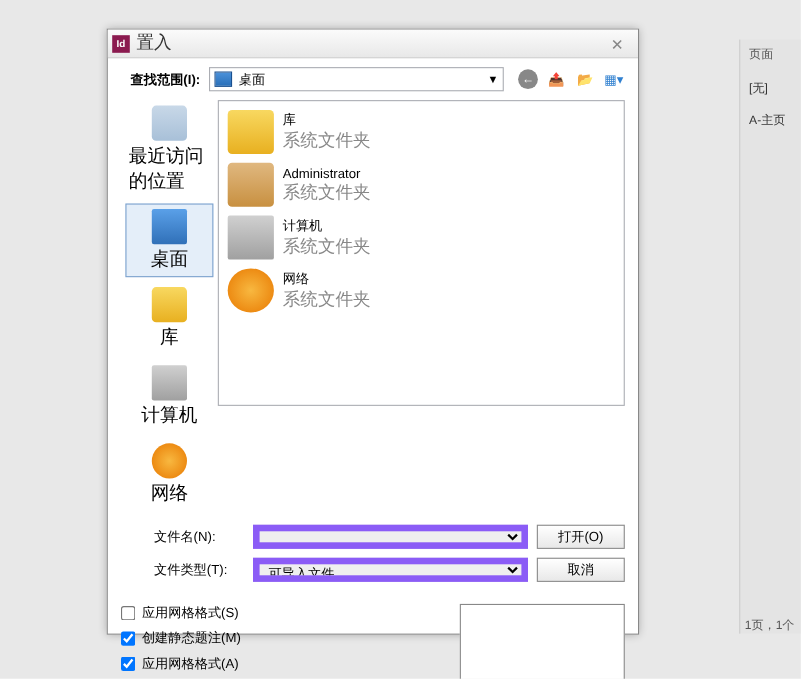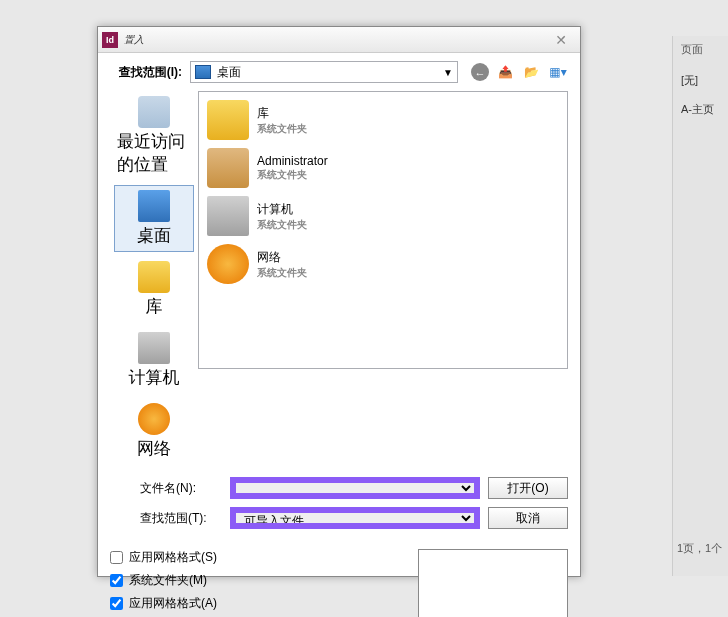--- a/index.html
+++ b/index.html
@@ -3,21 +3,21 @@
   <meta charset="utf-8">
   <style>
     * { margin: 0; padding: 0; box-sizing: border-box; font-family: "Microsoft YaHei", sans-serif; font-size: 12px; }
     body { background: #f0f0f0; width: 728px; height: 617px; overflow: hidden; position: relative; }
     
     .main-bg { position: absolute; top: 0; left: 0; width: 728px; height: 617px; background: #e8e8e8; }
     
     .dialog { position: absolute; top: 26px; left: 97px; width: 484px; height: 551px; background: #fff; border: 1px solid #888; box-shadow: 0 0 8px rgba(0,0,0,0.3); }
     .dialog-titlebar { height: 26px; background: linear-gradient(#fbfbfb, #e8e8e8); border-bottom: 1px solid #ccc; display: flex; align-items: center; padding: 0 4px; }
     .dialog-icon { width: 16px; height: 16px; background: #8b1a4f; margin-right: 6px; display: flex; align-items: center; justify-content: center; color: #fff; font-size: 9px; font-weight: bold; }
-    .dialog-title { flex: 1; font-size: 10px; color: #333; font-style: italic; }
+    .dialog-title { flex: 1; font-size: 16px; color: #333; }
     .win-btn { width: 30px; height: 20px; display: flex; align-items: center; justify-content: center; cursor: pointer; }
     .close-btn { color: #888; font-size: 14px; }
     
     .dialog-body { padding: 8px 12px; }
     
     .lookin-row { display: flex; align-items: center; margin-bottom: 8px; }
     .lookin-label { width: 80px; text-align: right; padding-right: 8px; font-weight: bold; }
     .lookin-select { flex: 1; height: 22px; border: 1px solid #abadb3; background: #fff; display: flex; align-items: center; padding: 0 4px; }
     .monitor-icon { width: 16px; height: 14px; background: linear-gradient(#4a90d9, #2a70b9); border: 1px solid #1a5090; margin-right: 6px; }
     .dropdown-arrow { margin-left: auto; font-size: 10px; }
@@ -28,40 +28,40 @@
     .sidebar { width: 88px; display: flex; flex-direction: column; align-items: center; gap: 4px; }
     .sidebar-item { width: 80px; padding: 4px 2px; display: flex; flex-direction: column; align-items: center; cursor: pointer; border: 1px solid transparent; }
     .sidebar-item.selected { border: 1px solid #7da2ce; background: #e4eef9; }
     .sidebar-icon { width: 32px; height: 32px; margin-bottom: 2px; }
     .sidebar-label { font-size: 17px; }
     
     .file-list { flex: 1; height: 278px; border: 1px solid #abadb3; background: #fff; overflow-y: scroll; padding: 4px; }
     .file-item { display: flex; align-items: center; padding: 4px; cursor: pointer; }
     .file-icon { width: 42px; height: 40px; margin-right: 8px; flex-shrink: 0; }
     .file-name { font-size: 12px; color: #000; }
-    .file-sub { font-size: 10px; color: #888; font-weight: bold; }
+    .file-sub { font-size: 16px; color: #888; }
     
     .filename-row { display: flex; align-items: center; margin-top: 12px; }
     .filename-label { width: 88px; padding-left: 6px; margin-left: 24px; }
     .filename-input { flex: 1; height: 22px; border: 6px solid #8b5cf6; padding: 0 4px; margin: 0 8px; }
     .action-btn { width: 80px; height: 22px; border: 1px solid #888; background: linear-gradient(#fff, #e8e8e8); cursor: pointer; }
     
     .filetype-row { display: flex; align-items: center; margin-top: 8px; }
     
     .options-area { margin-top: 20px; display: flex; }
     .checkboxes { flex: 1; }
     .check-row { display: flex; align-items: center; margin-bottom: 6px; }
     .check-row input { margin-right: 6px; }
     .preview-box { width: 150px; height: 100px; border: 1px solid #888; background: #fff; }
     .preview-check { margin-top: 8px; display: flex; align-items: center; justify-content: center; }
     
     .right-panel { position: absolute; top: 36px; right: 0; width: 56px; height: 540px; background: #e4e4e4; border-left: 1px solid #ccc; padding: 4px; }
     .panel-tab { font-size: 11px; padding: 2px 4px; color: #555; }
     .panel-item { font-size: 11px; padding: 4px; color: #333; }
-    .panel-footer { position: absolute; bottom: 20px; left: 4px; font-size: 11px; color: #555; }
+    .panel-footer { position: absolute; bottom: 0; left: 4px; font-size: 11px; color: #555; }
     
     
     .ico-recent { background: linear-gradient(#c8d8e8, #a8c0d8); border-radius: 4px; }
     .ico-desktop { background: linear-gradient(#5aa0e8, #3070b8); border-radius: 2px; }
     .ico-lib { background: linear-gradient(#f8d860, #e8b020); border-radius: 4px; }
     .ico-computer { background: linear-gradient(#d0d0d0, #a0a0a0); border-radius: 2px; }
     .ico-network { background: radial-gradient(#f8b840, #e87800); border-radius: 50%; }
     .ico-folder { background: linear-gradient(#f8e888, #f0d040); border-radius: 3px; }
     .ico-user { background: linear-gradient(#e0b880, #c89040); border-radius: 4px; }
     
@@ -150,36 +150,36 @@
           </div>
         </div>
     </div>
 
     <div class="filename-row">
       <div class="filename-label">文件名(N):</div>
       <select class="filename-input"></select>
       <button class="action-btn">打开(O)</button>
     </div>
     <div class="filetype-row">
-      <div class="filename-label">查找范围(T):</div>
+      <div class="filename-label">文件类型(T):</div>
       <select class="filename-input">
         <option>可导入文件</option>
       </select>
       <button class="action-btn">取消</button>
     </div>
 
     <div class="options-area">
       <div class="checkboxes">
         <label class="check-row">
             <input type="checkbox" style="">
             <span>应用网格格式(S)</span>
           </label>
         <label class="check-row">
             <input type="checkbox" checked="" style="">
-            <span>系统文件夹(M)</span>
+            <span>创建静态题注(M)</span>
           </label>
         <label class="check-row">
             <input type="checkbox" checked="" style="">
             <span>应用网格格式(A)</span>
           </label>
       </div>
       <div>
         <div class="preview-box"></div>
         <label class="preview-check">
             <input type="checkbox" checked="" style="margin-right: 4px;">

